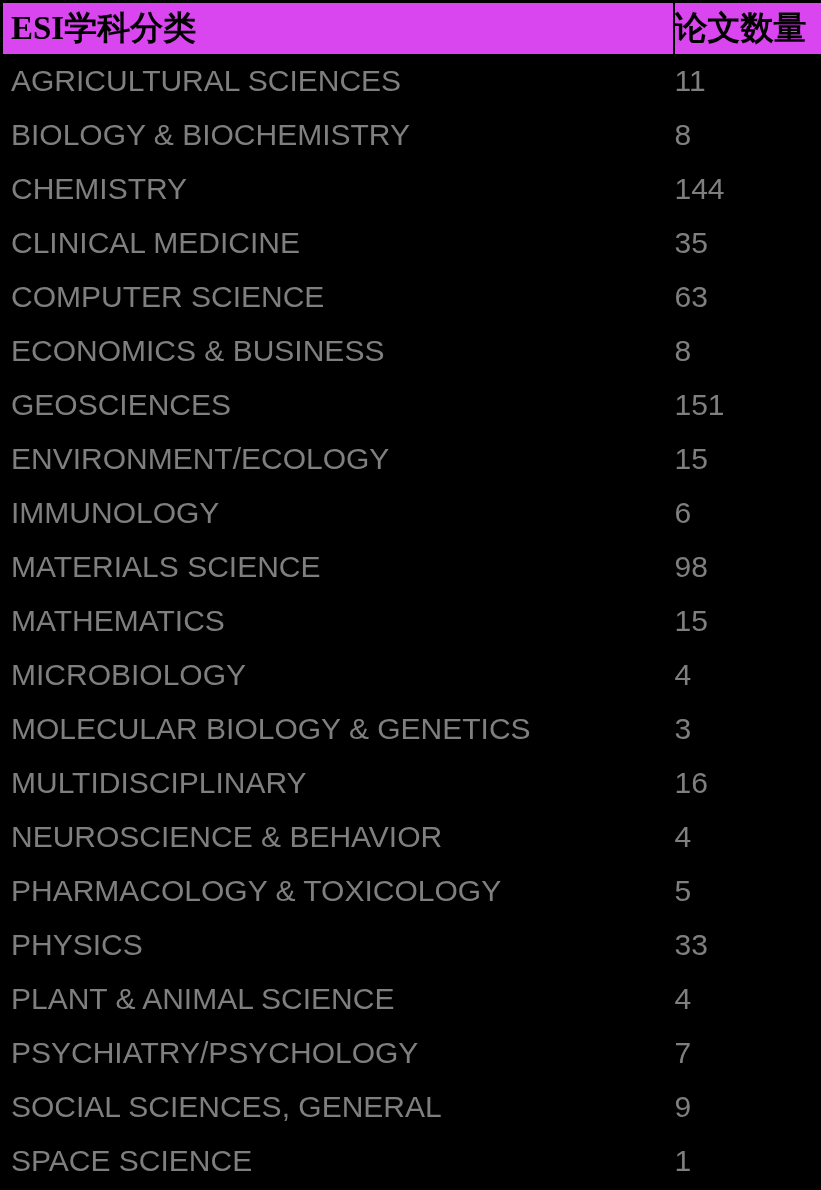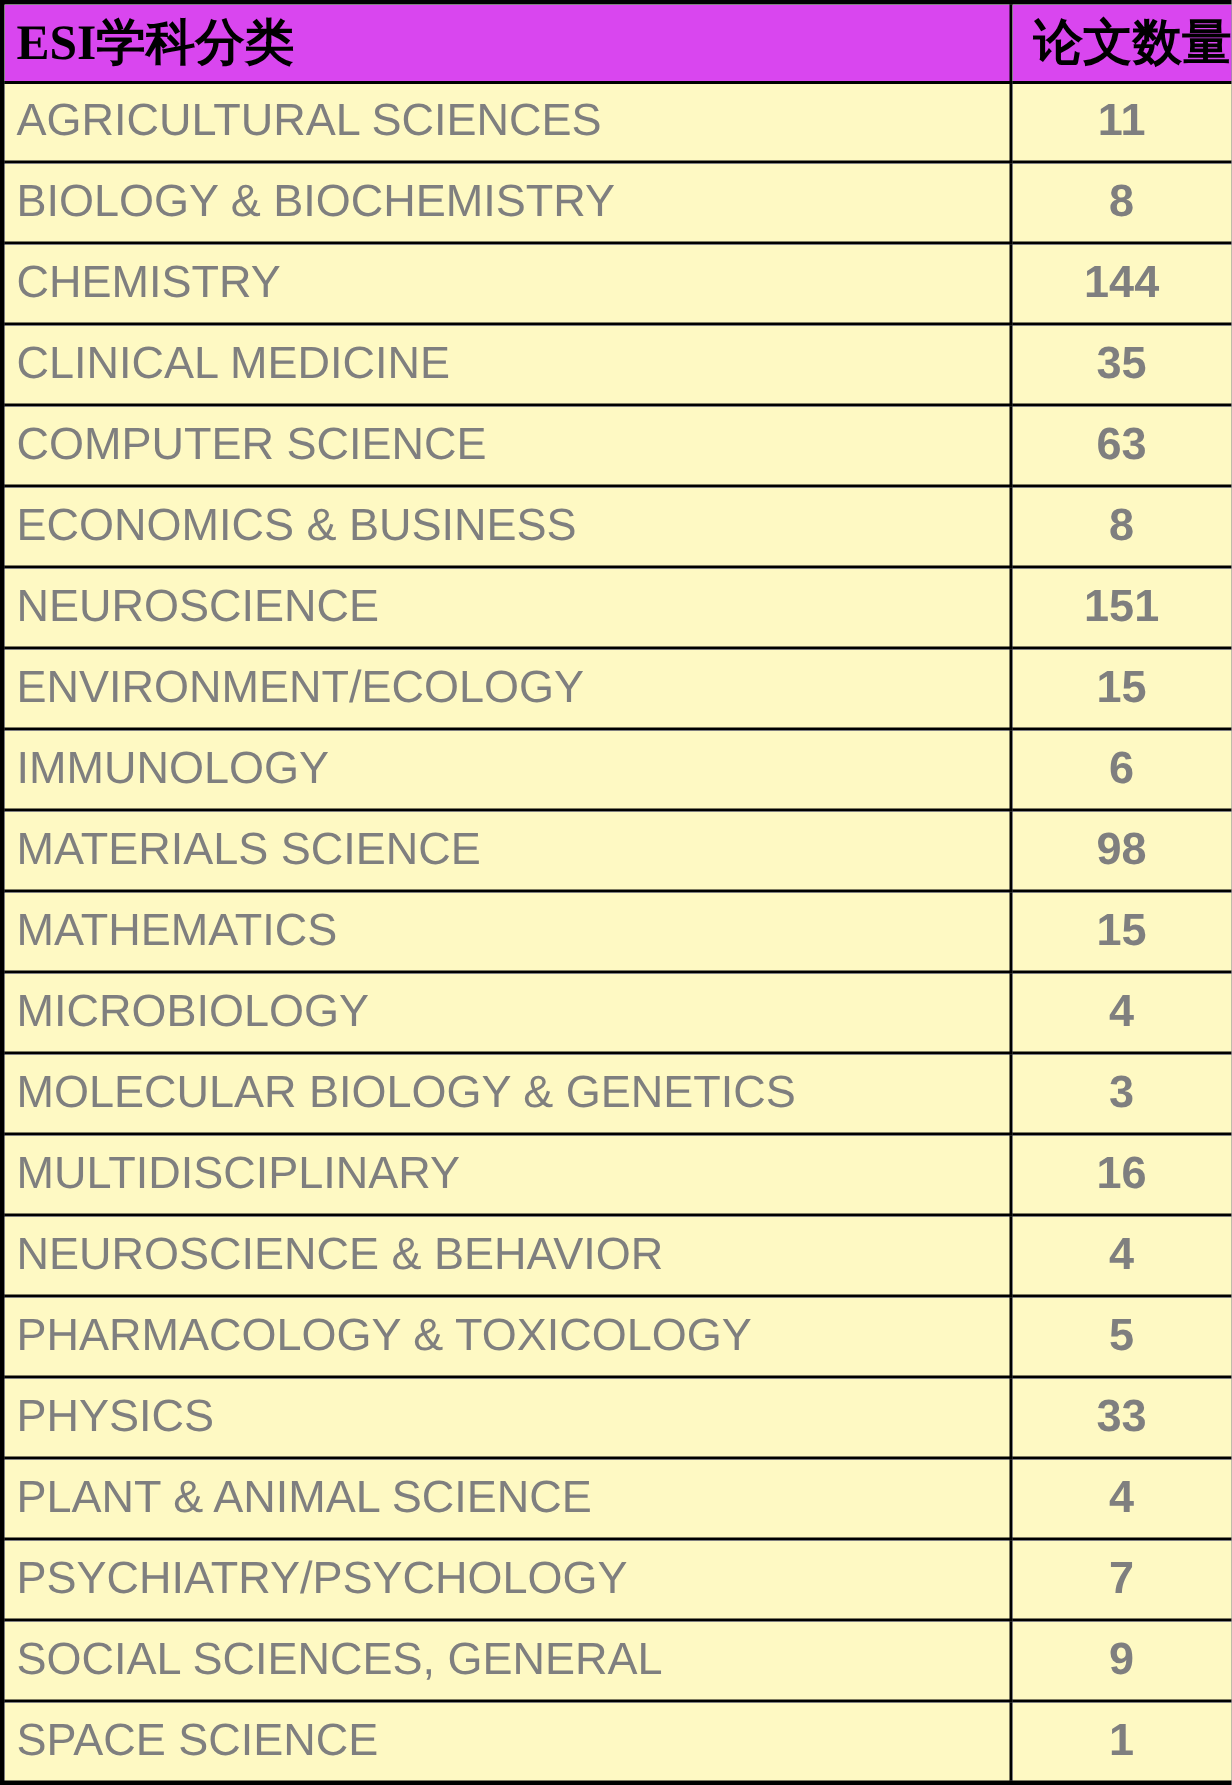--- a/index.html
+++ b/index.html
@@ -30,36 +30,34 @@
     font-weight: bold;
     font-size: 33px;
     height: 53px;
     padding: 0;
   }
   .esi-table thead th.cat {
     text-align: left;
     padding-left: 8px;
   }
   .esi-table thead th.num {
-    text-align: right;
+    text-align: left;
   }
   .esi-table tbody td {
-    background: #fef9c3;
+    background: #000000;
     color: #7f7f7f;
     font-family: "Liberation Sans", "DejaVu Sans", sans-serif;
     font-size: 30px;
     padding: 0;
   }
   .esi-table tbody td.cat {
     text-align: left;
     padding-left: 8px;
   }
   .esi-table tbody td.num {
-    text-align: center;
-    font-weight: bold;
   }
 </style>
 </head>
 <body>
 
 <table class="esi-table">
   <colgroup>
     <col class="col-category">
     <col class="col-count">
   </colgroup>
@@ -88,21 +86,21 @@
       </tr>
       <tr>
         <td class="cat">COMPUTER SCIENCE</td>
         <td class="num">63</td>
       </tr>
       <tr>
         <td class="cat">ECONOMICS &amp; BUSINESS</td>
         <td class="num">8</td>
       </tr>
       <tr>
-        <td class="cat">NEUROSCIENCE</td>
+        <td class="cat">GEOSCIENCES</td>
         <td class="num">151</td>
       </tr>
       <tr>
         <td class="cat">ENVIRONMENT/ECOLOGY</td>
         <td class="num">15</td>
       </tr>
       <tr>
         <td class="cat">IMMUNOLOGY</td>
         <td class="num">6</td>
       </tr>

